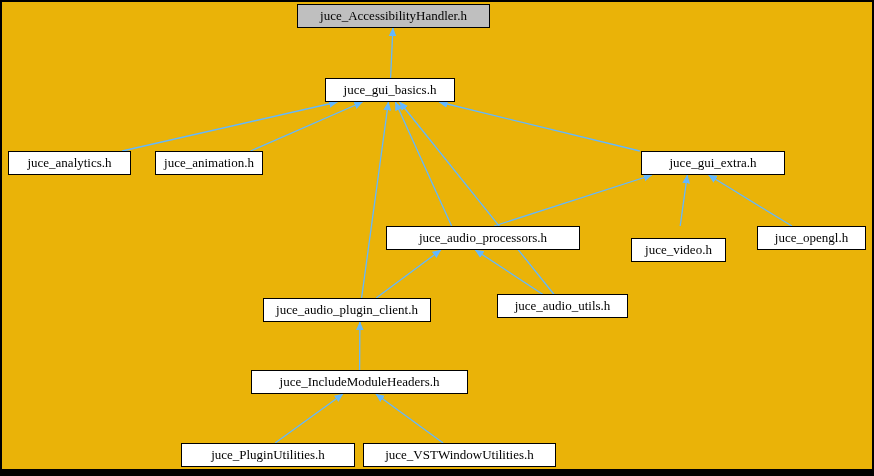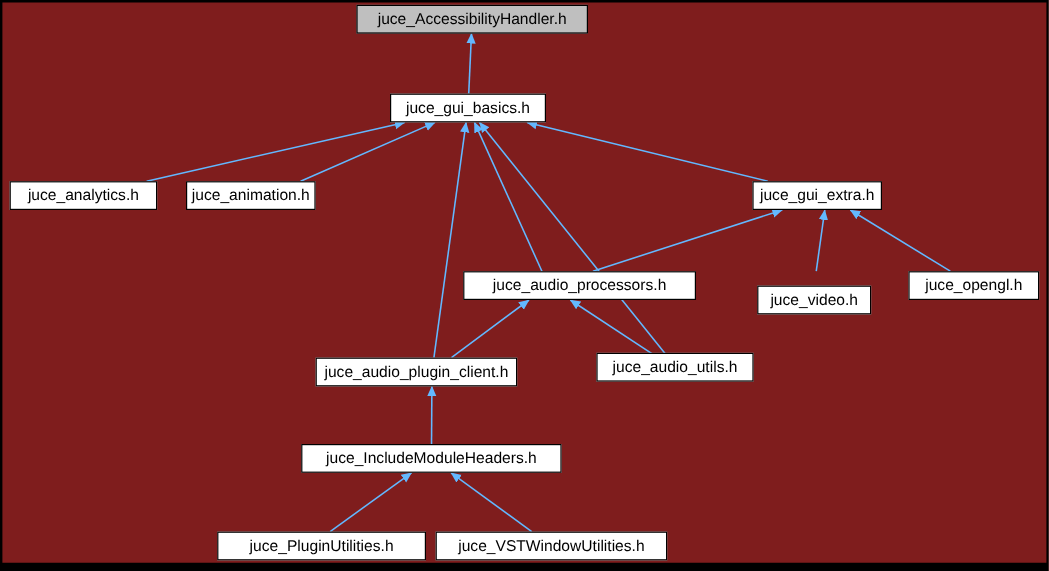--- a/index.html
+++ b/index.html
@@ -1,25 +1,25 @@
 <!DOCTYPE html>
 <html><head>
 <meta charset="utf-8">
 <style>
   html, body { margin: 0; padding: 0; background: #ffffff; }
   #canvas {
     position: relative;
     width: 874px;
     height: 476px;
     box-sizing: border-box;
-    background: #7f1d1d;
+    background: #eab308;
     border: 2px solid #000000;
     border-bottom-width: 7px;
     overflow: hidden;
-    font-family: Liberation Sans, sans-serif;
+    font-family: Liberation Serif, serif;
   }
   #edges {
     position: absolute;
     left: 0; top: 0;
     width: 100%; height: 100%;
     z-index: 1;
   }
   .node {
     position: absolute;
     z-index: 2;
@@ -65,21 +65,21 @@
     </svg>
 
   <div class="node node--highlight" style="left:295px;top:2px;width:193px">juce_AccessibilityHandler.h</div>
 
   <div class="node" style="left:323px;top:76px;width:130px">juce_gui_basics.h</div>
 
   <div class="node" style="left:6px;top:149px;width:123px">juce_analytics.h</div>
 
   <div class="node" style="left:153px;top:149px;width:108px">juce_animation.h</div>
 
-  <div class="node" style="left:625px;top:149px;width:108px">juce_gui_extra.h</div>
+  <div class="node" style="left:639px;top:149px;width:144px">juce_gui_extra.h</div>
 
   <div class="node" style="left:384px;top:224px;width:194px">juce_audio_processors.h</div>
 
   <div class="node" style="left:629px;top:236px;width:95px">juce_video.h</div>
 
   <div class="node" style="left:755px;top:224px;width:109px">juce_opengl.h</div>
 
   <div class="node" style="left:261px;top:296px;width:168px">juce_audio_plugin_client.h</div>
 
   <div class="node" style="left:495px;top:292px;width:131px">juce_audio_utils.h</div>

